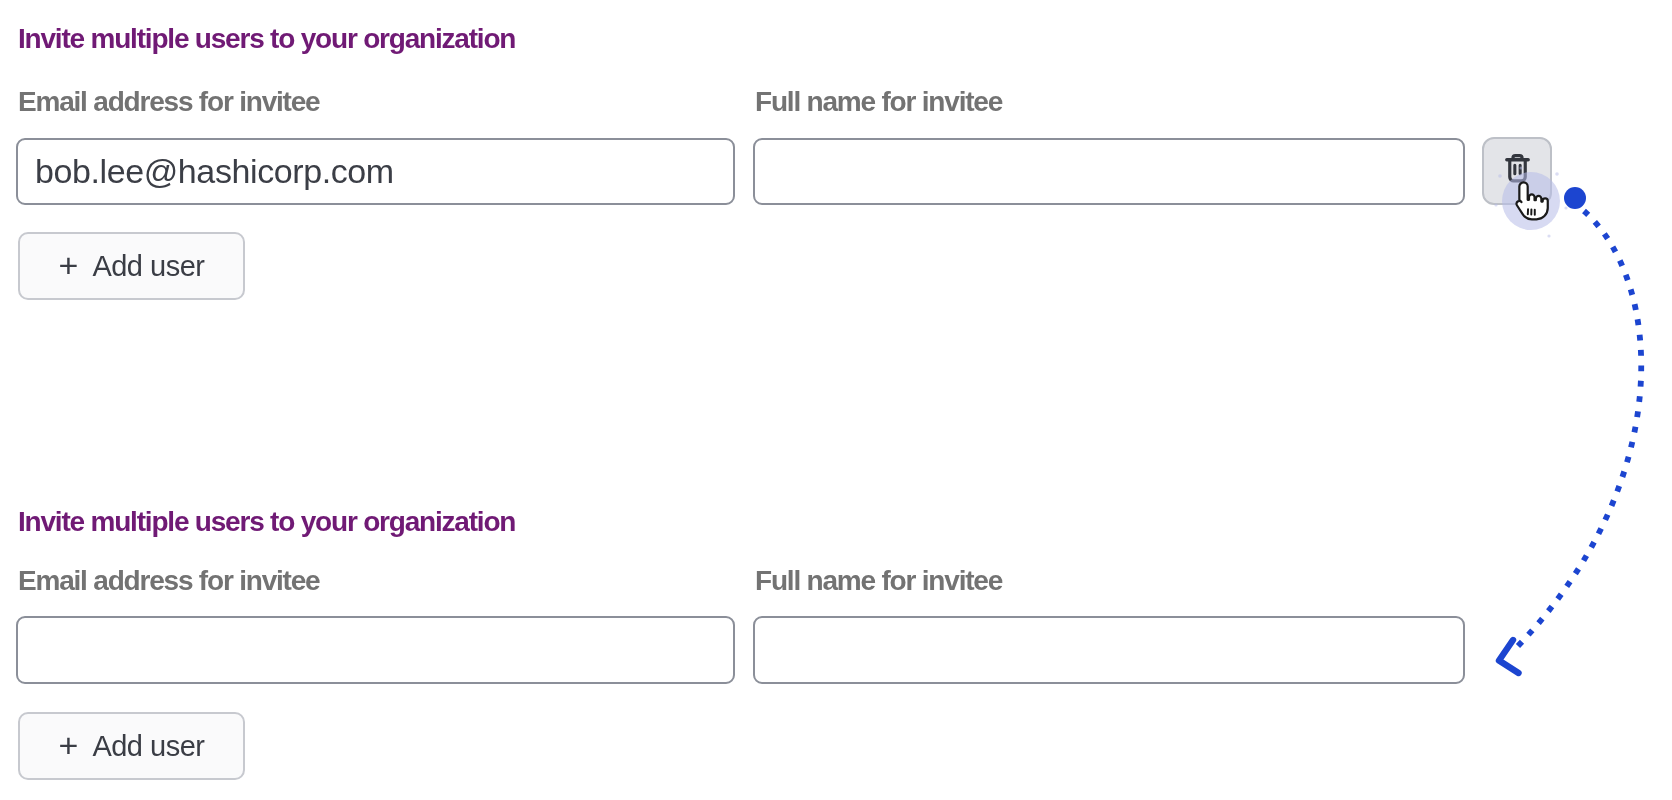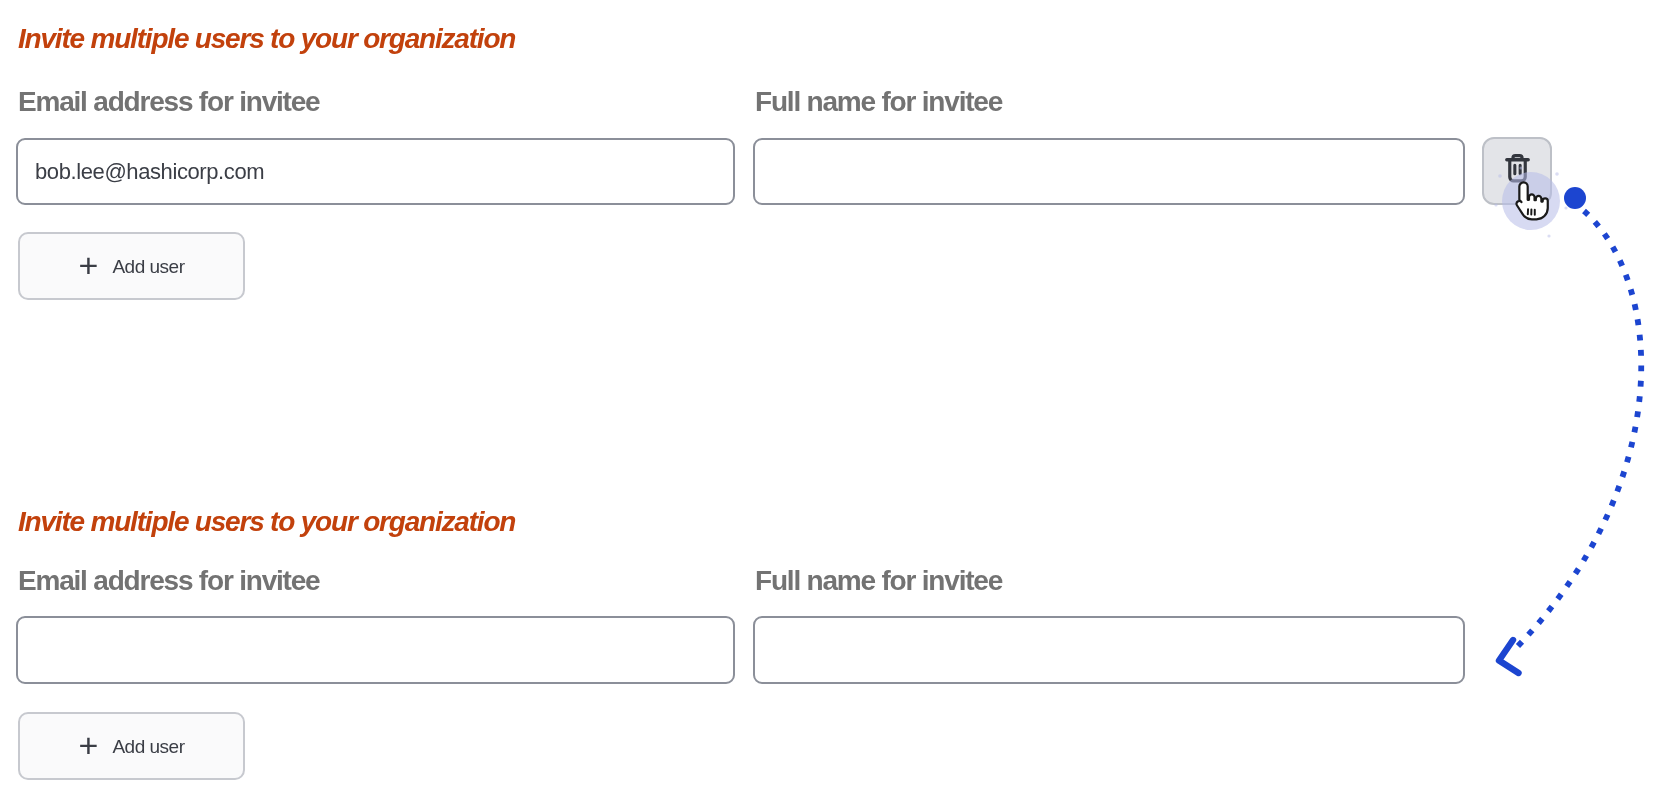--- a/index.html
+++ b/index.html
@@ -2,44 +2,44 @@
 <html><head>
 <meta charset="utf-8">
 <style>
   html,body{margin:0;padding:0;background:#ffffff;}
   .canvas{
     position:relative;width:1672px;height:800px;background:#ffffff;
     font-family:"Liberation Sans","DejaVu Sans",sans-serif;overflow:hidden;
   }
   .heading{
     position:absolute;left:18px;font-size:28px;line-height:30px;font-weight:700;
-    letter-spacing:-1.2px;color:#c2410c;white-space:nowrap;font-style:italic;
+    letter-spacing:-1.2px;color:#701a75;white-space:nowrap;
   }
   .field-label{
     position:absolute;font-size:28px;line-height:30px;font-weight:700;
     letter-spacing:-1.2px;color:#737373;white-space:nowrap;
   }
   .text-input{
     position:absolute;box-sizing:border-box;height:67px;
     border:2px solid #8b8f99;border-radius:9px;background:#ffffff;
-    font-family:inherit;font-size:22px;letter-spacing:-0.4px;color:#3b3e46;
+    font-family:inherit;font-size:34px;letter-spacing:-0.4px;color:#3b3e46;
     padding:0 17px;outline:none;
   }
   .add-btn{
     position:absolute;left:18px;width:227px;height:68px;box-sizing:border-box;
     display:flex;align-items:center;justify-content:center;gap:14px;
     background:#fafafb;border:2px solid #c7c9cf;border-radius:10px;
     font-family:inherit;cursor:pointer;padding:0;
   }
   .add-btn .plus{
     font-size:34px;font-weight:400;color:#3a3d45;line-height:1;
     position:relative;top:-1px;
   }
   .add-btn .lbl{
-    font-size:19px;font-weight:500;letter-spacing:-0.5px;color:#3a3d45;line-height:1;
+    font-size:29px;font-weight:500;letter-spacing:-0.5px;color:#3a3d45;line-height:1;
   }
   .trash-btn{
     position:absolute;left:1482px;top:137px;width:70px;height:68px;box-sizing:border-box;
     background:#e3e4e8;border:2px solid #bdc0c7;border-radius:12px;
     display:flex;align-items:center;justify-content:center;cursor:pointer;padding:0;
   }
   .trash-btn svg{display:block;margin-top:-3px;}
   .overlay{
     position:absolute;left:0;top:0;width:1672px;height:800px;
     pointer-events:none;z-index:10;

